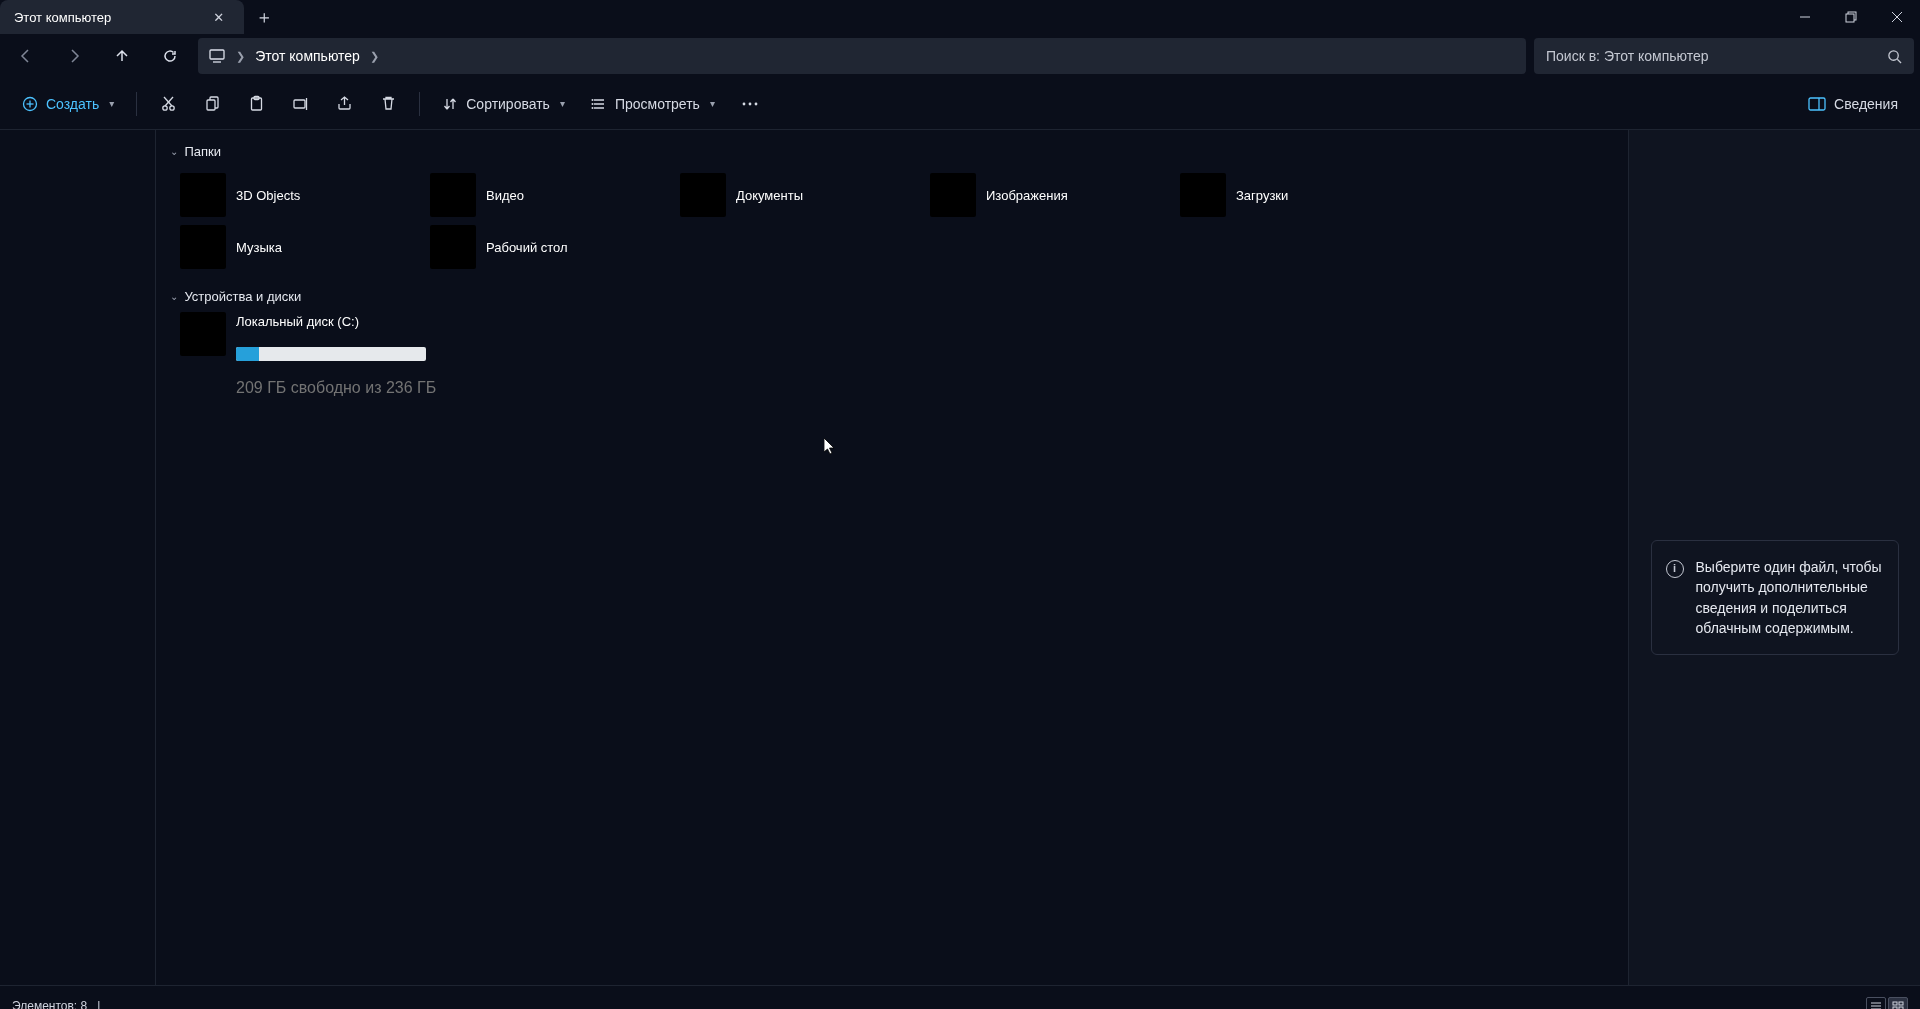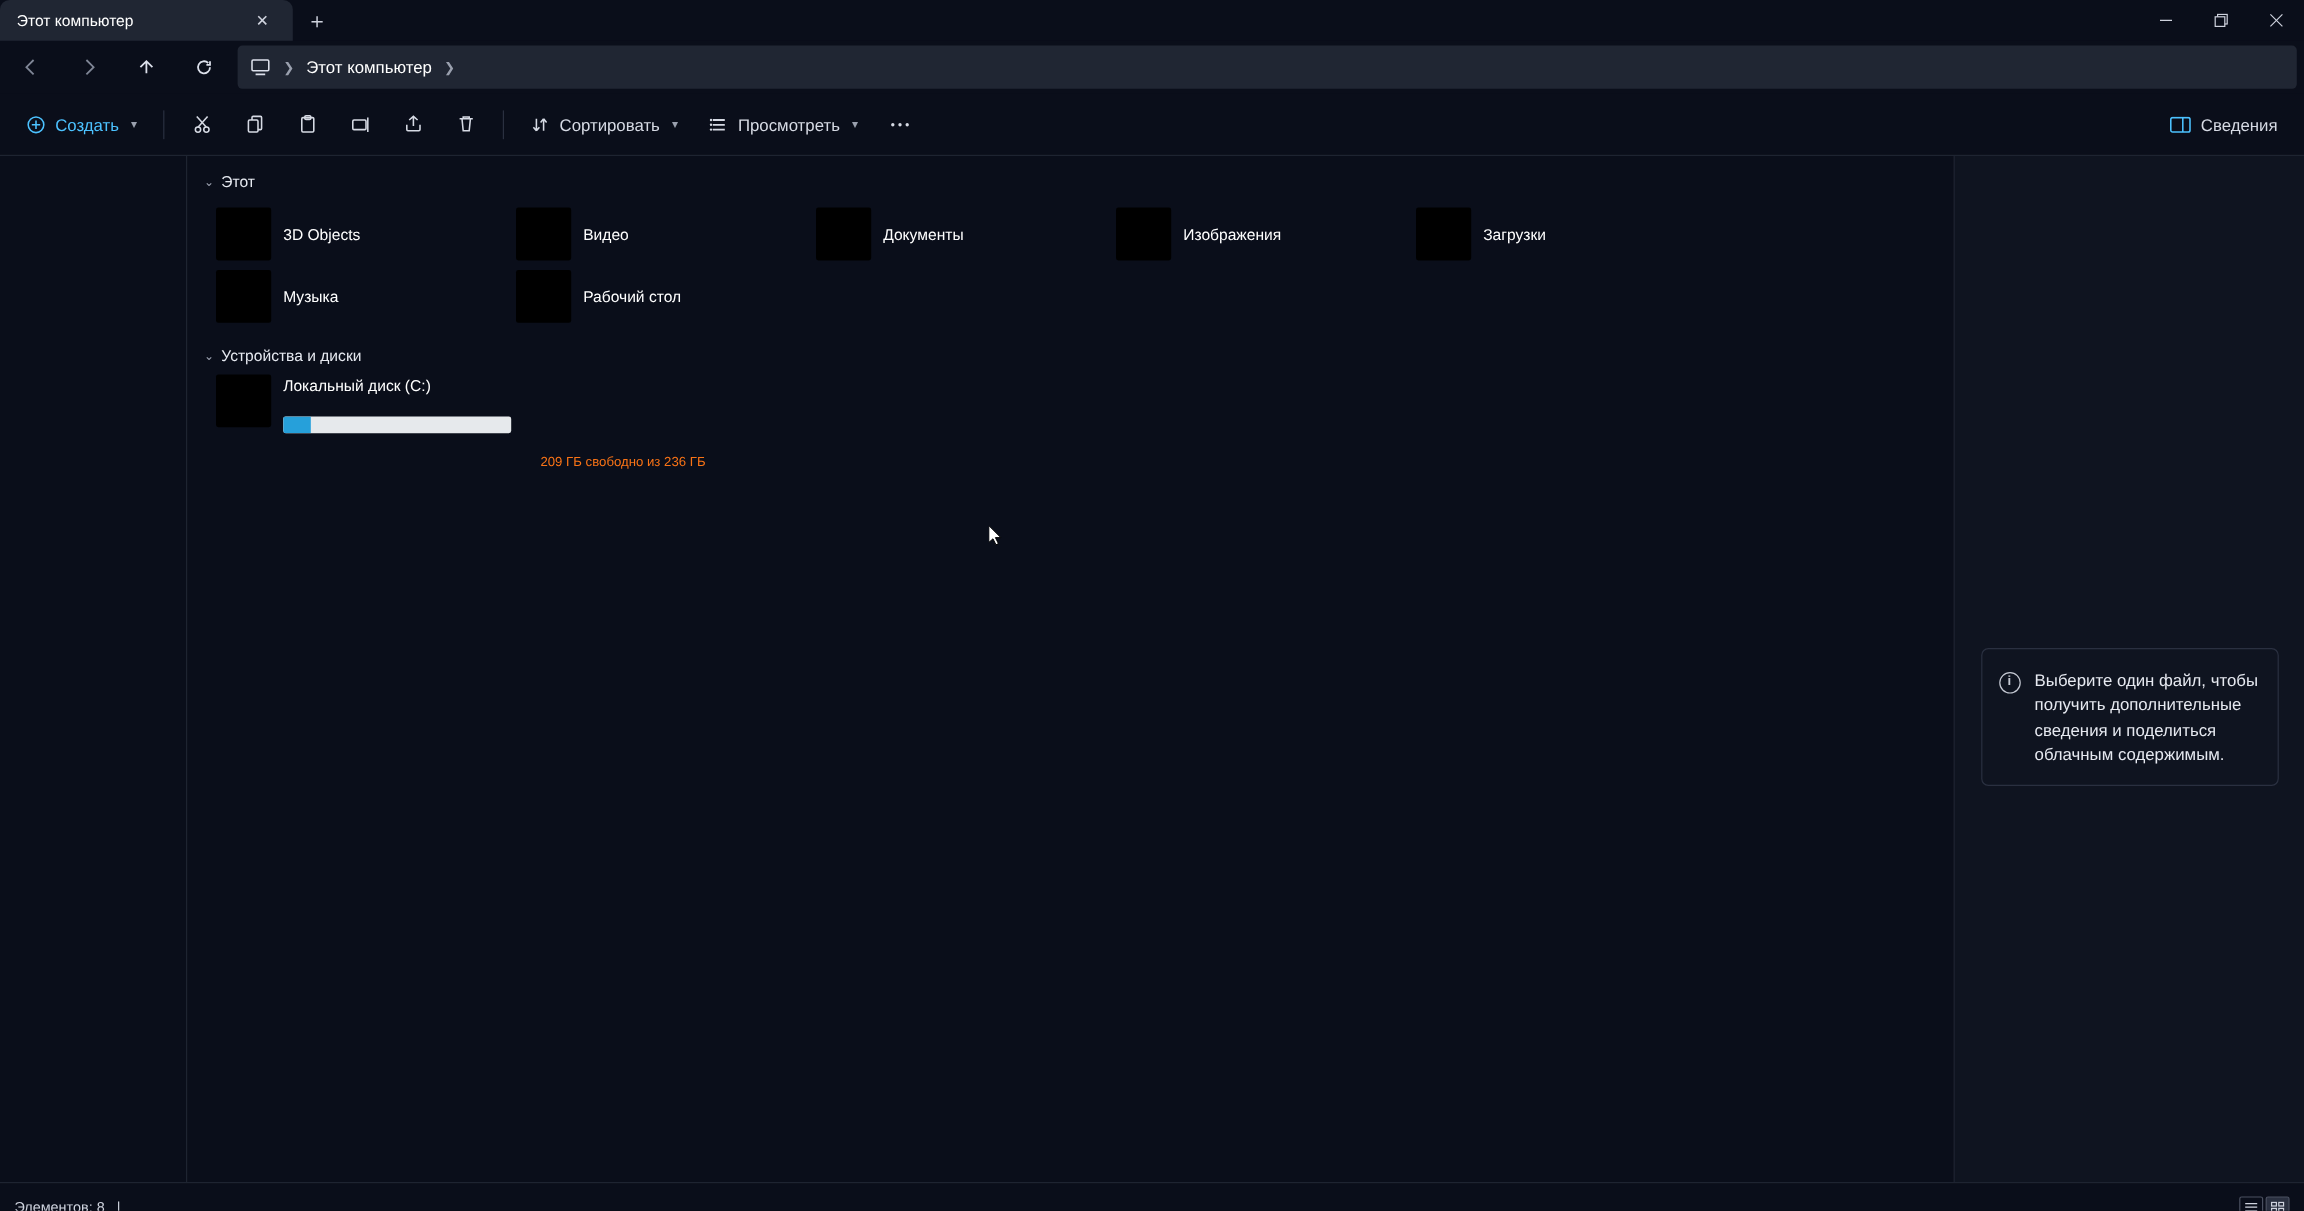--- a/index.html
+++ b/index.html
@@ -93,21 +93,21 @@
 
   .drive-item {
     width: 420px; padding: 2px 6px; margin-left: 18px; display: flex; gap: 10px;
     cursor: pointer; border-radius: 4px;
   }
   .drive-thumb { width: 46px; height: 44px; background: #000; border-radius: 2px; flex: none; }
   .drive-body { flex: 1; display: flex; flex-direction: column; gap: 18px; padding-top: 2px; }
   .drive-name { font-size: 13px; color: #fff; }
   .drive-bar { width: 190px; height: 14px; background: #e6e9ec; border-radius: 2px; overflow: hidden; }
   .drive-fill { height: 100%; background: #26a0da; }
-  .drive-free { font-size: 11px; color: #f97316; text-align: right; }
+  .drive-free { font-size: 16px; color: #737373; }
 
   
   .status-bar {
     height: 40px; border-top: 1px solid #1e2431; display: flex; align-items: center;
     padding: 0 12px; font-size: 12px; color: #cfd3de; gap: 10px;
   }
   .status-spacer { flex: 1; }
   .view-toggle { display: flex; gap: 2px; }
   .view-btn {
     width: 20px; height: 18px; border: 1px solid #4a5060; border-radius: 2px;
@@ -183,20 +183,29 @@
       <svg width="18" height="18" viewBox="0 0 18 18">
           <rect x="2" y="3" width="14" height="9" rx="1" fill="none" stroke="#dce0eb" stroke-width="1.3"></rect>
           <line x1="5" y1="15" x2="13" y2="15" stroke="#dce0eb" stroke-width="1.3"></line>
         </svg>
     </span>
     <span class="crumb-sep">❯</span>
     <span>Этот компьютер</span>
     <span class="crumb-sep">❯</span>
   </div>
 
+  <div class="search-bar">
+    <input type="text" placeholder="Поиск в: Этот компьютер" style="">
+    <span class="search-icon">
+      <svg width="15" height="15" viewBox="0 0 16 16">
+          <circle cx="7" cy="7" r="5" fill="none" stroke="currentColor" stroke-width="1.4"></circle>
+          <line x1="11" y1="11" x2="15" y2="15" stroke="currentColor" stroke-width="1.4"></line>
+        </svg>
+    </span>
+  </div>
 </div>
 
 <div class="toolbar">
   <div class="tbtn accent">
     <svg width="16" height="16" viewBox="0 0 16 16">
         <circle cx="8" cy="8" r="6.5" fill="none" stroke="currentColor" stroke-width="1.3"></circle>
         <line x1="8" y1="4.5" x2="8" y2="11.5" stroke="currentColor" stroke-width="1.3"></line>
         <line x1="4.5" y1="8" x2="11.5" y2="8" stroke="currentColor" stroke-width="1.3"></line>
       </svg>
     <span>Создать</span>
@@ -277,21 +286,21 @@
   </div>
 </div>
 
 <div class="body">
   <div class="nav-pane"></div>
 
   <div class="content">
 
     <div class="group-header">
       <span class="caret">⌄</span>
-      <span>Этот</span>
+      <span>Папки</span>
     </div>
     <div class="folder-grid">
       <div class="folder-item">
         <div class="folder-thumb"></div>
         <div class="folder-label">3D Objects</div>
       </div>
       <div class="folder-item">
         <div class="folder-thumb"></div>
         <div class="folder-label">Видео</div>
       </div>

